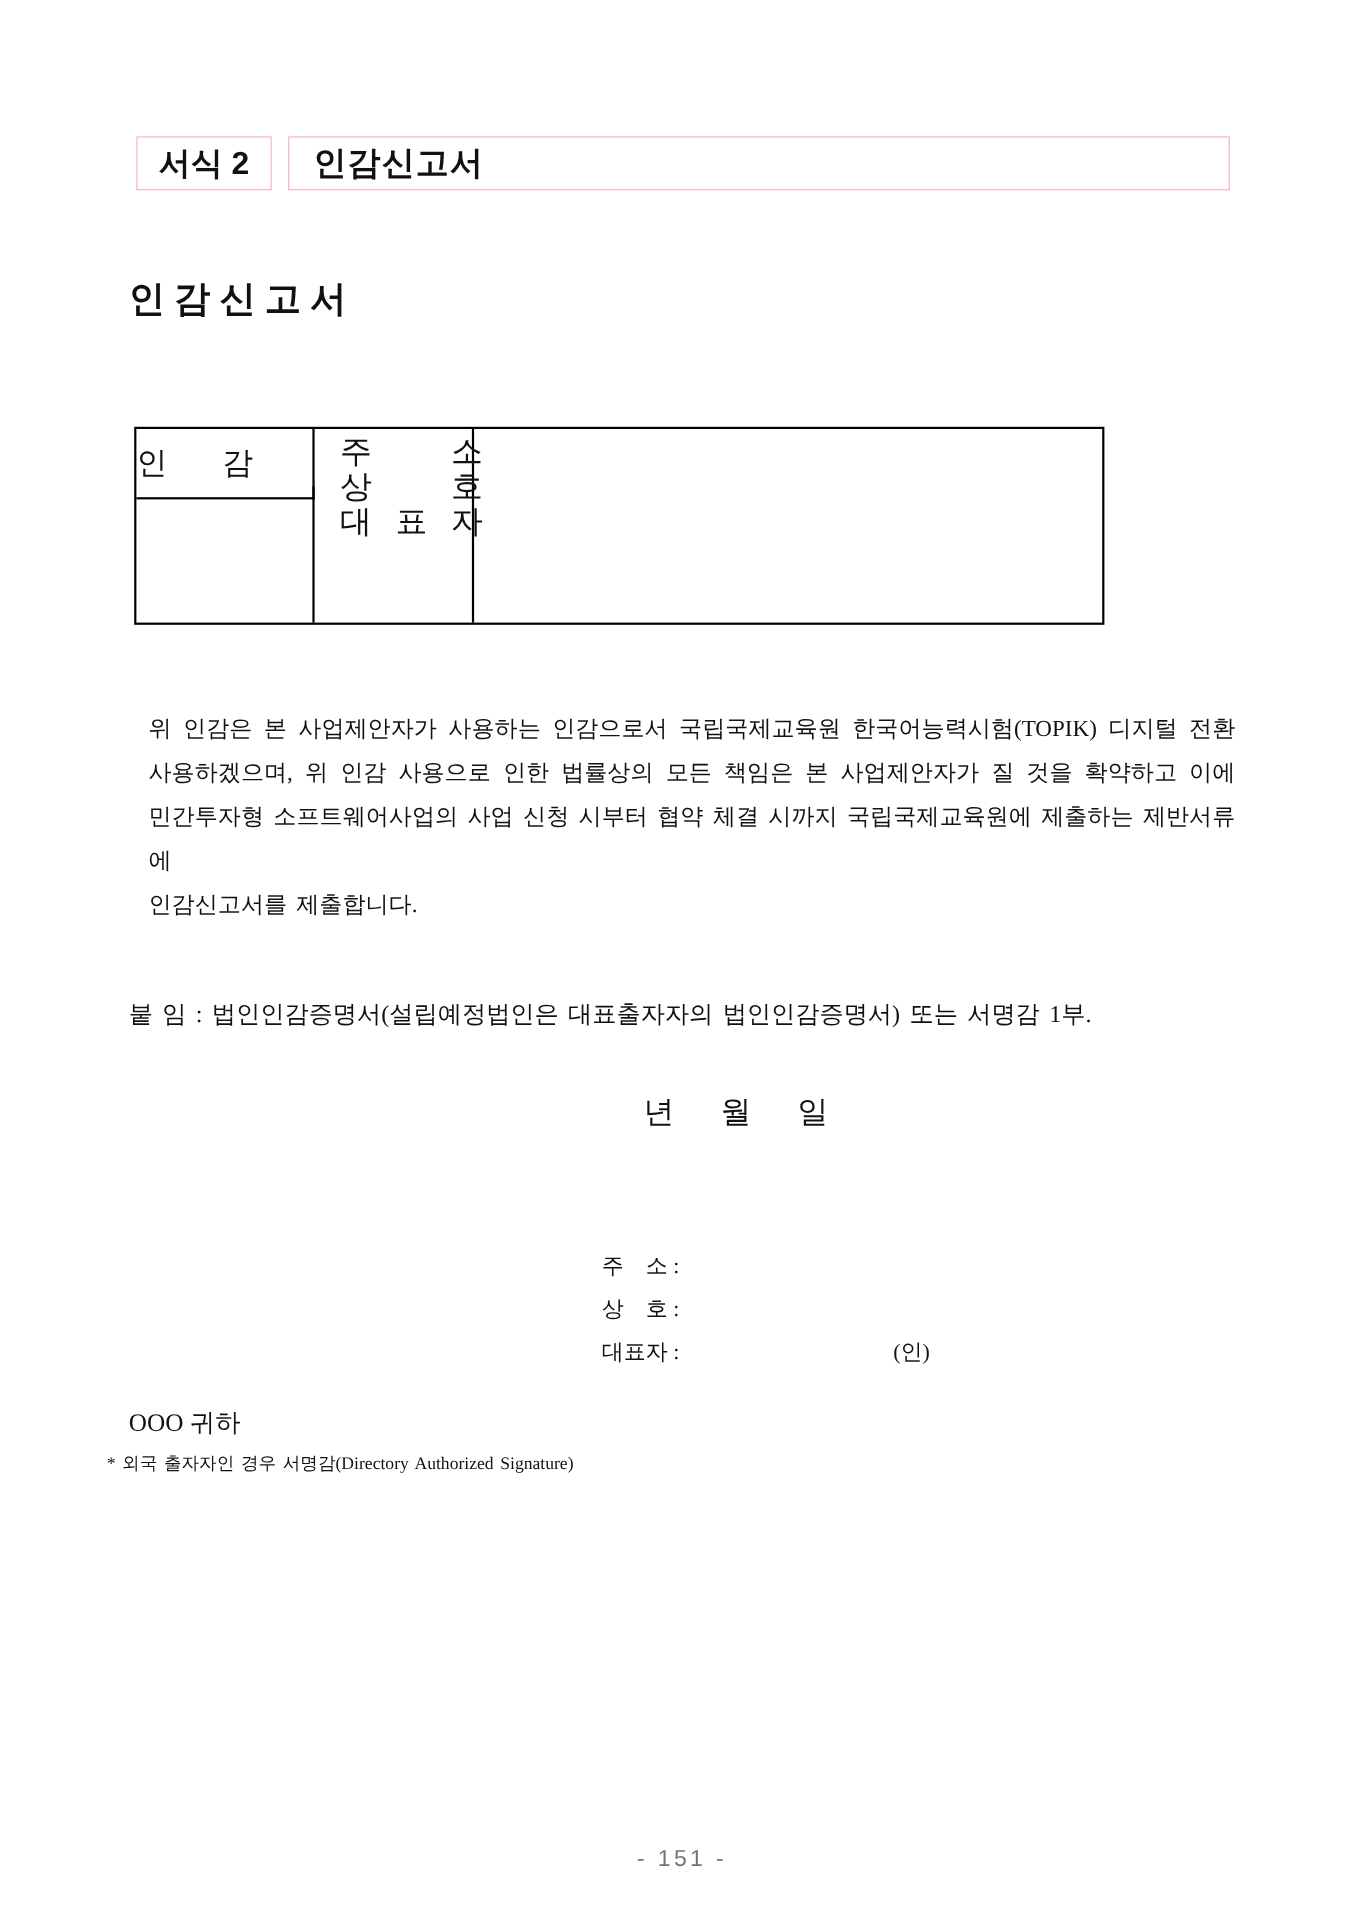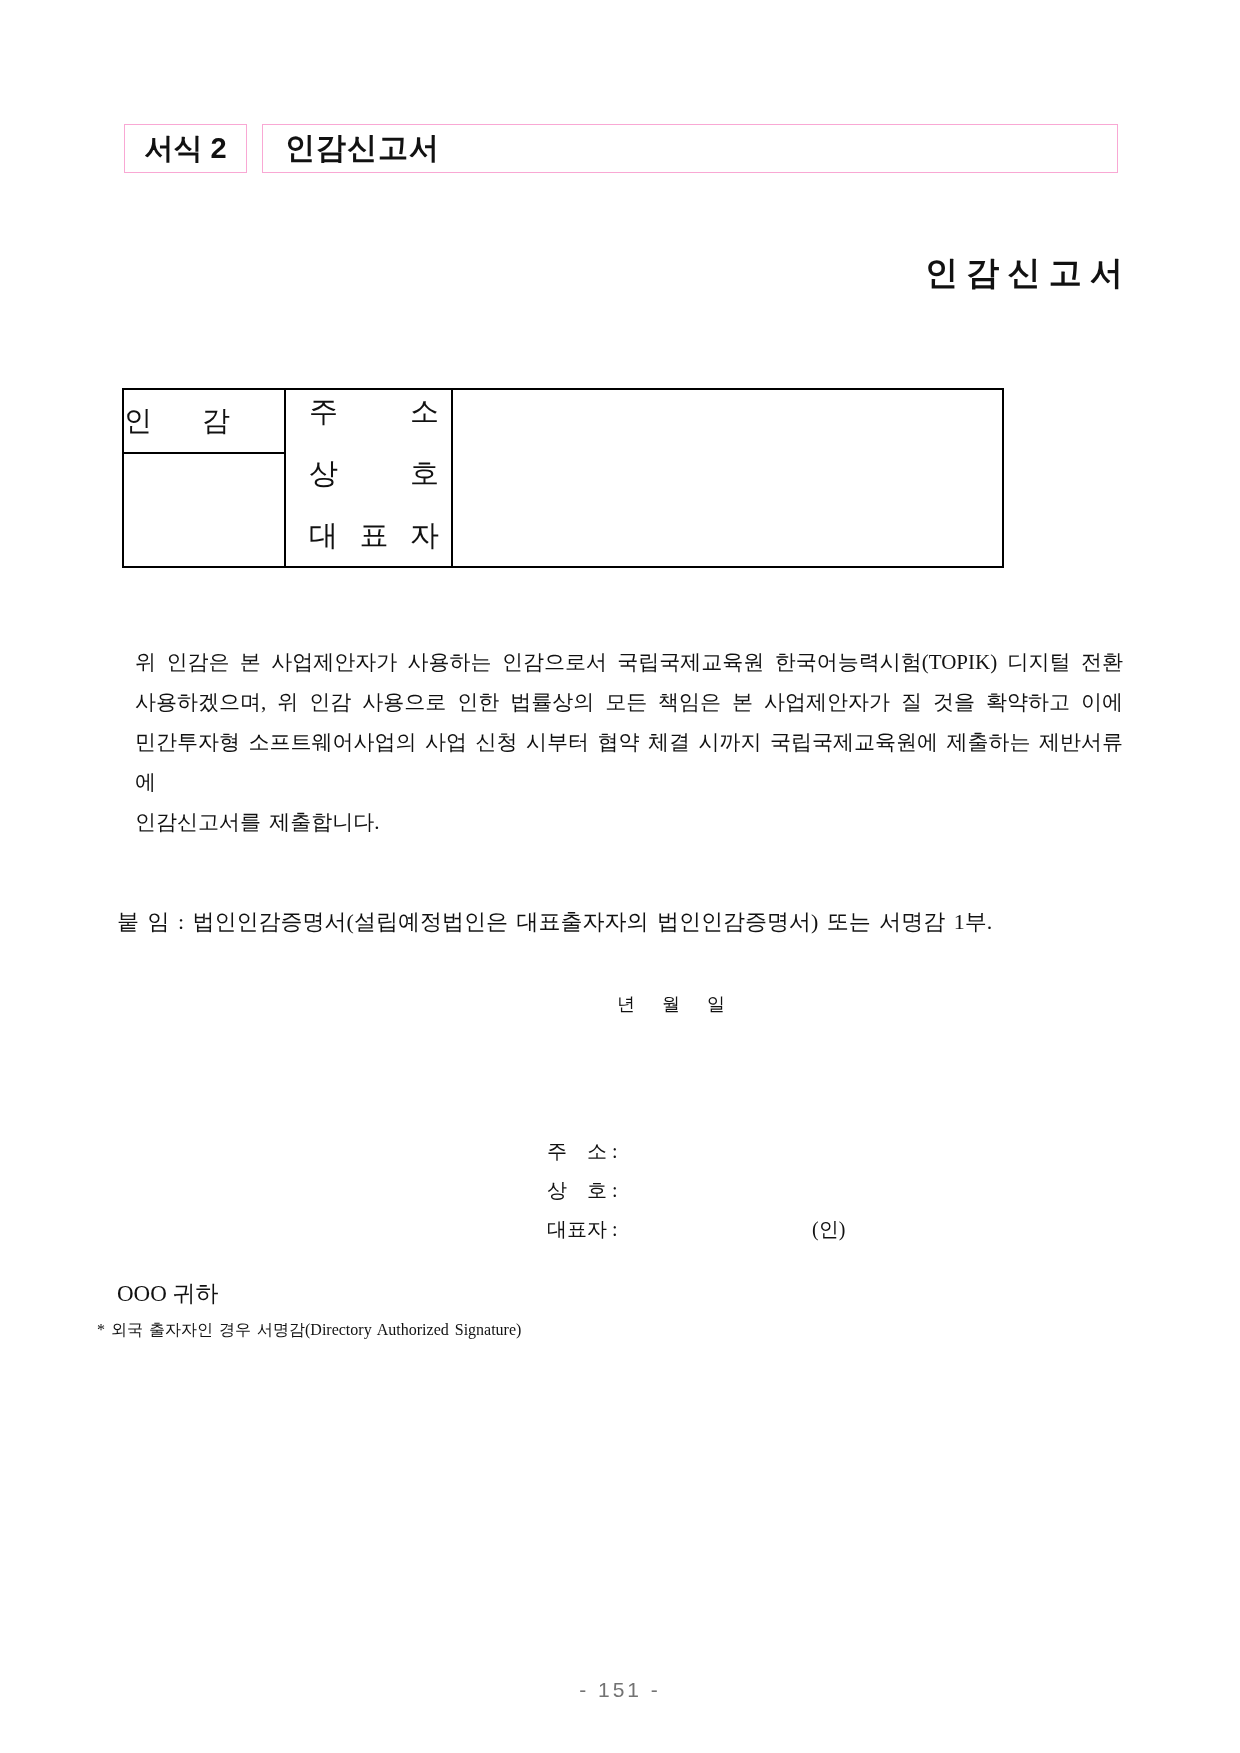--- a/index.html
+++ b/index.html
@@ -21,21 +21,21 @@
     display:flex;align-items:center;
     font-family:"Liberation Sans","DejaVu Sans",sans-serif;
     font-weight:bold;
   }
   .form-number-box{left:124px;top:124px;width:123px;height:49px;justify-content:center;font-size:29px;}
   .form-title-box{left:262px;top:124px;width:856px;height:49px;padding-left:22px;font-size:30px;letter-spacing:1px;}
 
   
   .doc-title{
     left:117px;top:252px;width:1006px;
-    text-align:right;
+    text-align:left;
     font-size:33px;font-weight:600;
     line-height:42px;
   }
 
   
   .seal-table{
     left:122px;top:388px;width:882px;height:180px;
     box-sizing:border-box;border:2px solid #000;
   }
   .seal-header-cell{
@@ -47,44 +47,44 @@
   .seal-header-cell .spread{
     display:inline-block;width:106px;
     font-size:28px;
     text-align:justify;text-align-last:justify;
   }
   .seal-stamp-area{
     position:absolute;left:0;top:52px;width:162px;bottom:0;
     box-sizing:border-box;border-right:2px solid #000;
   }
   .field-labels-cell{
-    position:absolute;left:162px;top:0;width:167px;height:100%;
+    position:absolute;left:162px;top:0;width:145px;height:100%;
     box-sizing:border-box;border-right:2px solid #000;
-    display:flex;flex-direction:column;justify-content:space-between;
-    padding:6px 0 16px 23px;gap:24px;
+    display:flex;flex-direction:column;justify-content:flex-start;
+    padding:6px 0 16px 23px;gap:2px;
   }
   .field-label{
     width:130px;
     font-size:29px;line-height:30px;
     text-align:justify;text-align-last:justify;
   }
   .field-value-area{position:absolute;left:329px;top:0;right:0;bottom:0;}
 
   
   .declaration{left:135px;top:642px;width:988px;}
   .decl-line{
     font-size:21px;line-height:40px;
     word-spacing:3px;
     text-align:justify;text-align-last:justify;
   }
   .decl-line.last{text-align:left;text-align-last:left;}
 
   
   .attachment{left:117px;top:907px;font-size:22px;word-spacing:3px;}
-  .date-line{left:585px;top:992px;font-size:18px;white-space:pre;margin-left:32px;}
+  .date-line{left:585px;top:992px;font-size:28px;white-space:pre;}
   .signature{left:547px;top:1132px;font-size:20px;line-height:39px;}
   .signature .sig-line{white-space:pre;}
   .seal-mark{position:absolute;left:265px;top:78px;white-space:pre;}
 
   
   .recipient{left:117px;top:1278px;font-size:23px;}
   .footnote{left:97px;top:1320px;font-size:16px;word-spacing:2px;}
 
   
   .page-number{

